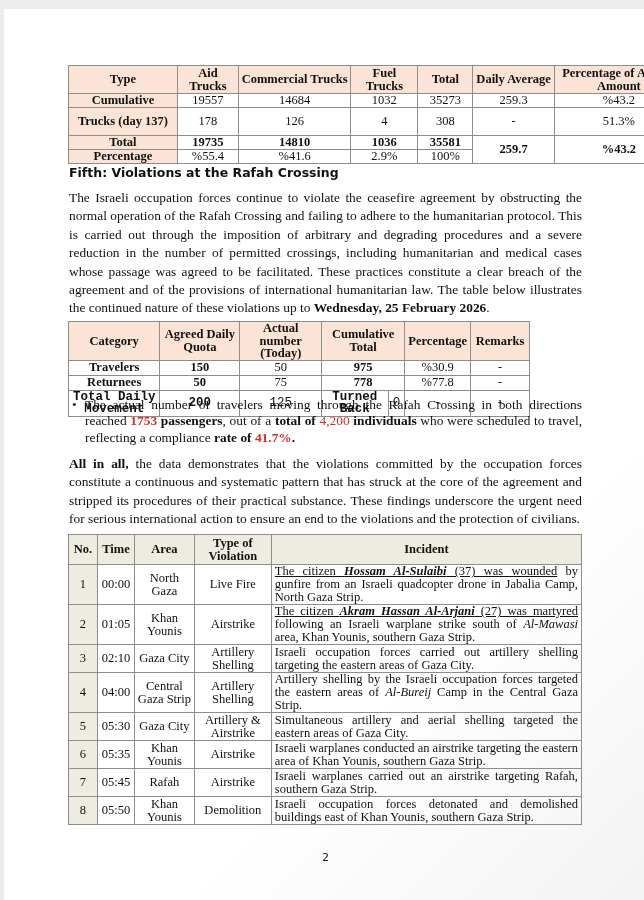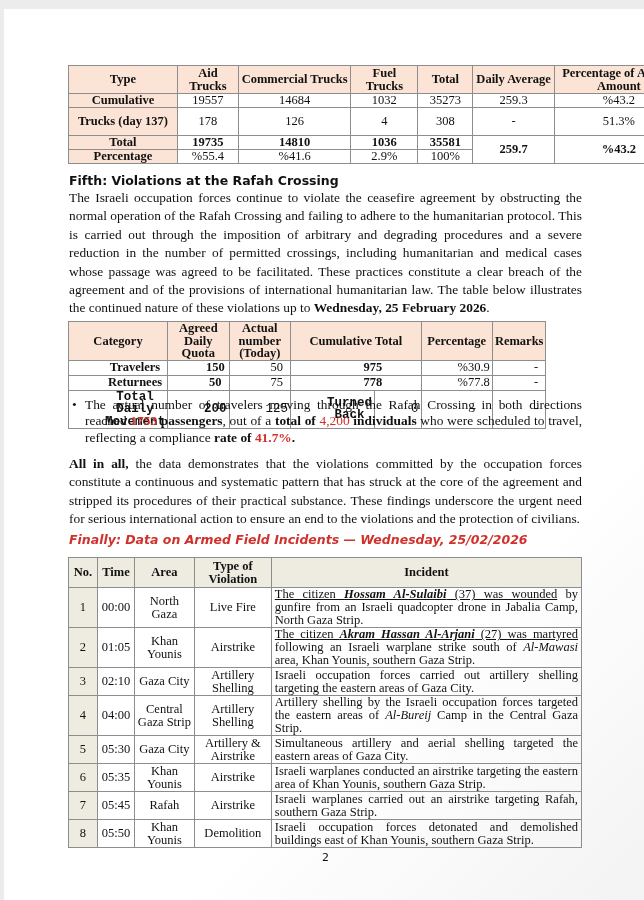--- a/index.html
+++ b/index.html
@@ -25,25 +25,25 @@
 
   
   #t1 { left:64px; top:56px; width:616px; }
   #t1 th { height:27px; }
   #t1 td { height:13px; }
   #t1 tr.tall td { height:27px; }
 
   
   #t2 { left:64px; top:312px; width:462px; }
   #t2 th { height:22px; }
-  #t2 td { height:14px;padding-left:36px; }
+  #t2 td { height:14px; }
   #t2 tr.tall td { height:22px;font-family:Liberation Mono, monospace; }
 
   
-  #t3 { left:64px; top:548px; width:514px; }
+  #t3 { left:64px; top:525px; width:514px; }
   #t3 th { height:29px; }
   #t3 td { font-size:12.5px; }
   #t3 td.inc { text-align:justify; text-align-last:left; padding:0 3px; line-height:12.7px; }
   #t3 .u { text-decoration:underline; }
   #t3 .bi { font-weight:bold; font-style:italic;font-family:Liberation Serif, serif; }
   #t3 .i { font-style:italic;margin-top:20px; }
 
   .text {
     position:absolute; left:65px; width:513px;
     font-size:13.4px; line-height:18.4px; text-align:justify;
@@ -116,21 +116,21 @@
     <tr>
       <td class="peach b">Percentage</td>
       <td>%55.4</td>
       <td>%41.6</td>
       <td>2.9%</td>
       <td>100%</td>
     </tr>
   </tbody>
     </table>
 
-  <div class="heading" style="top:164px;">Fifth: Violations at the Rafah Crossing</div>
+  <div class="heading" style="top:156px;">Fifth: Violations at the Rafah Crossing</div>
   <div class="text" style="top:180px;"><span>The Israeli occupation forces continue to violate the ceasefire agreement by obstructing the normal operation of the Rafah Crossing and failing to adhere to the humanitarian protocol. This is carried out through the imposition of arbitrary and degrading procedures and a severe reduction in the number of permitted crossings, including humanitarian and medical cases whose passage was agreed to be facilitated. These practices constitute a clear breach of the agreement and of the provisions of international humanitarian law. The table below illustrates the continued nature of these violations up to </span><b>Wednesday, 25 February 2026</b><span>.</span></div>
 
   <table id="t2">
     <colgroup>
         <col style="width:103px">
         <col style="width:96px">
         <col style="width:97px">
         <col style="width:72px">
         <col style="width:18px">
         <col style="width:67px">

